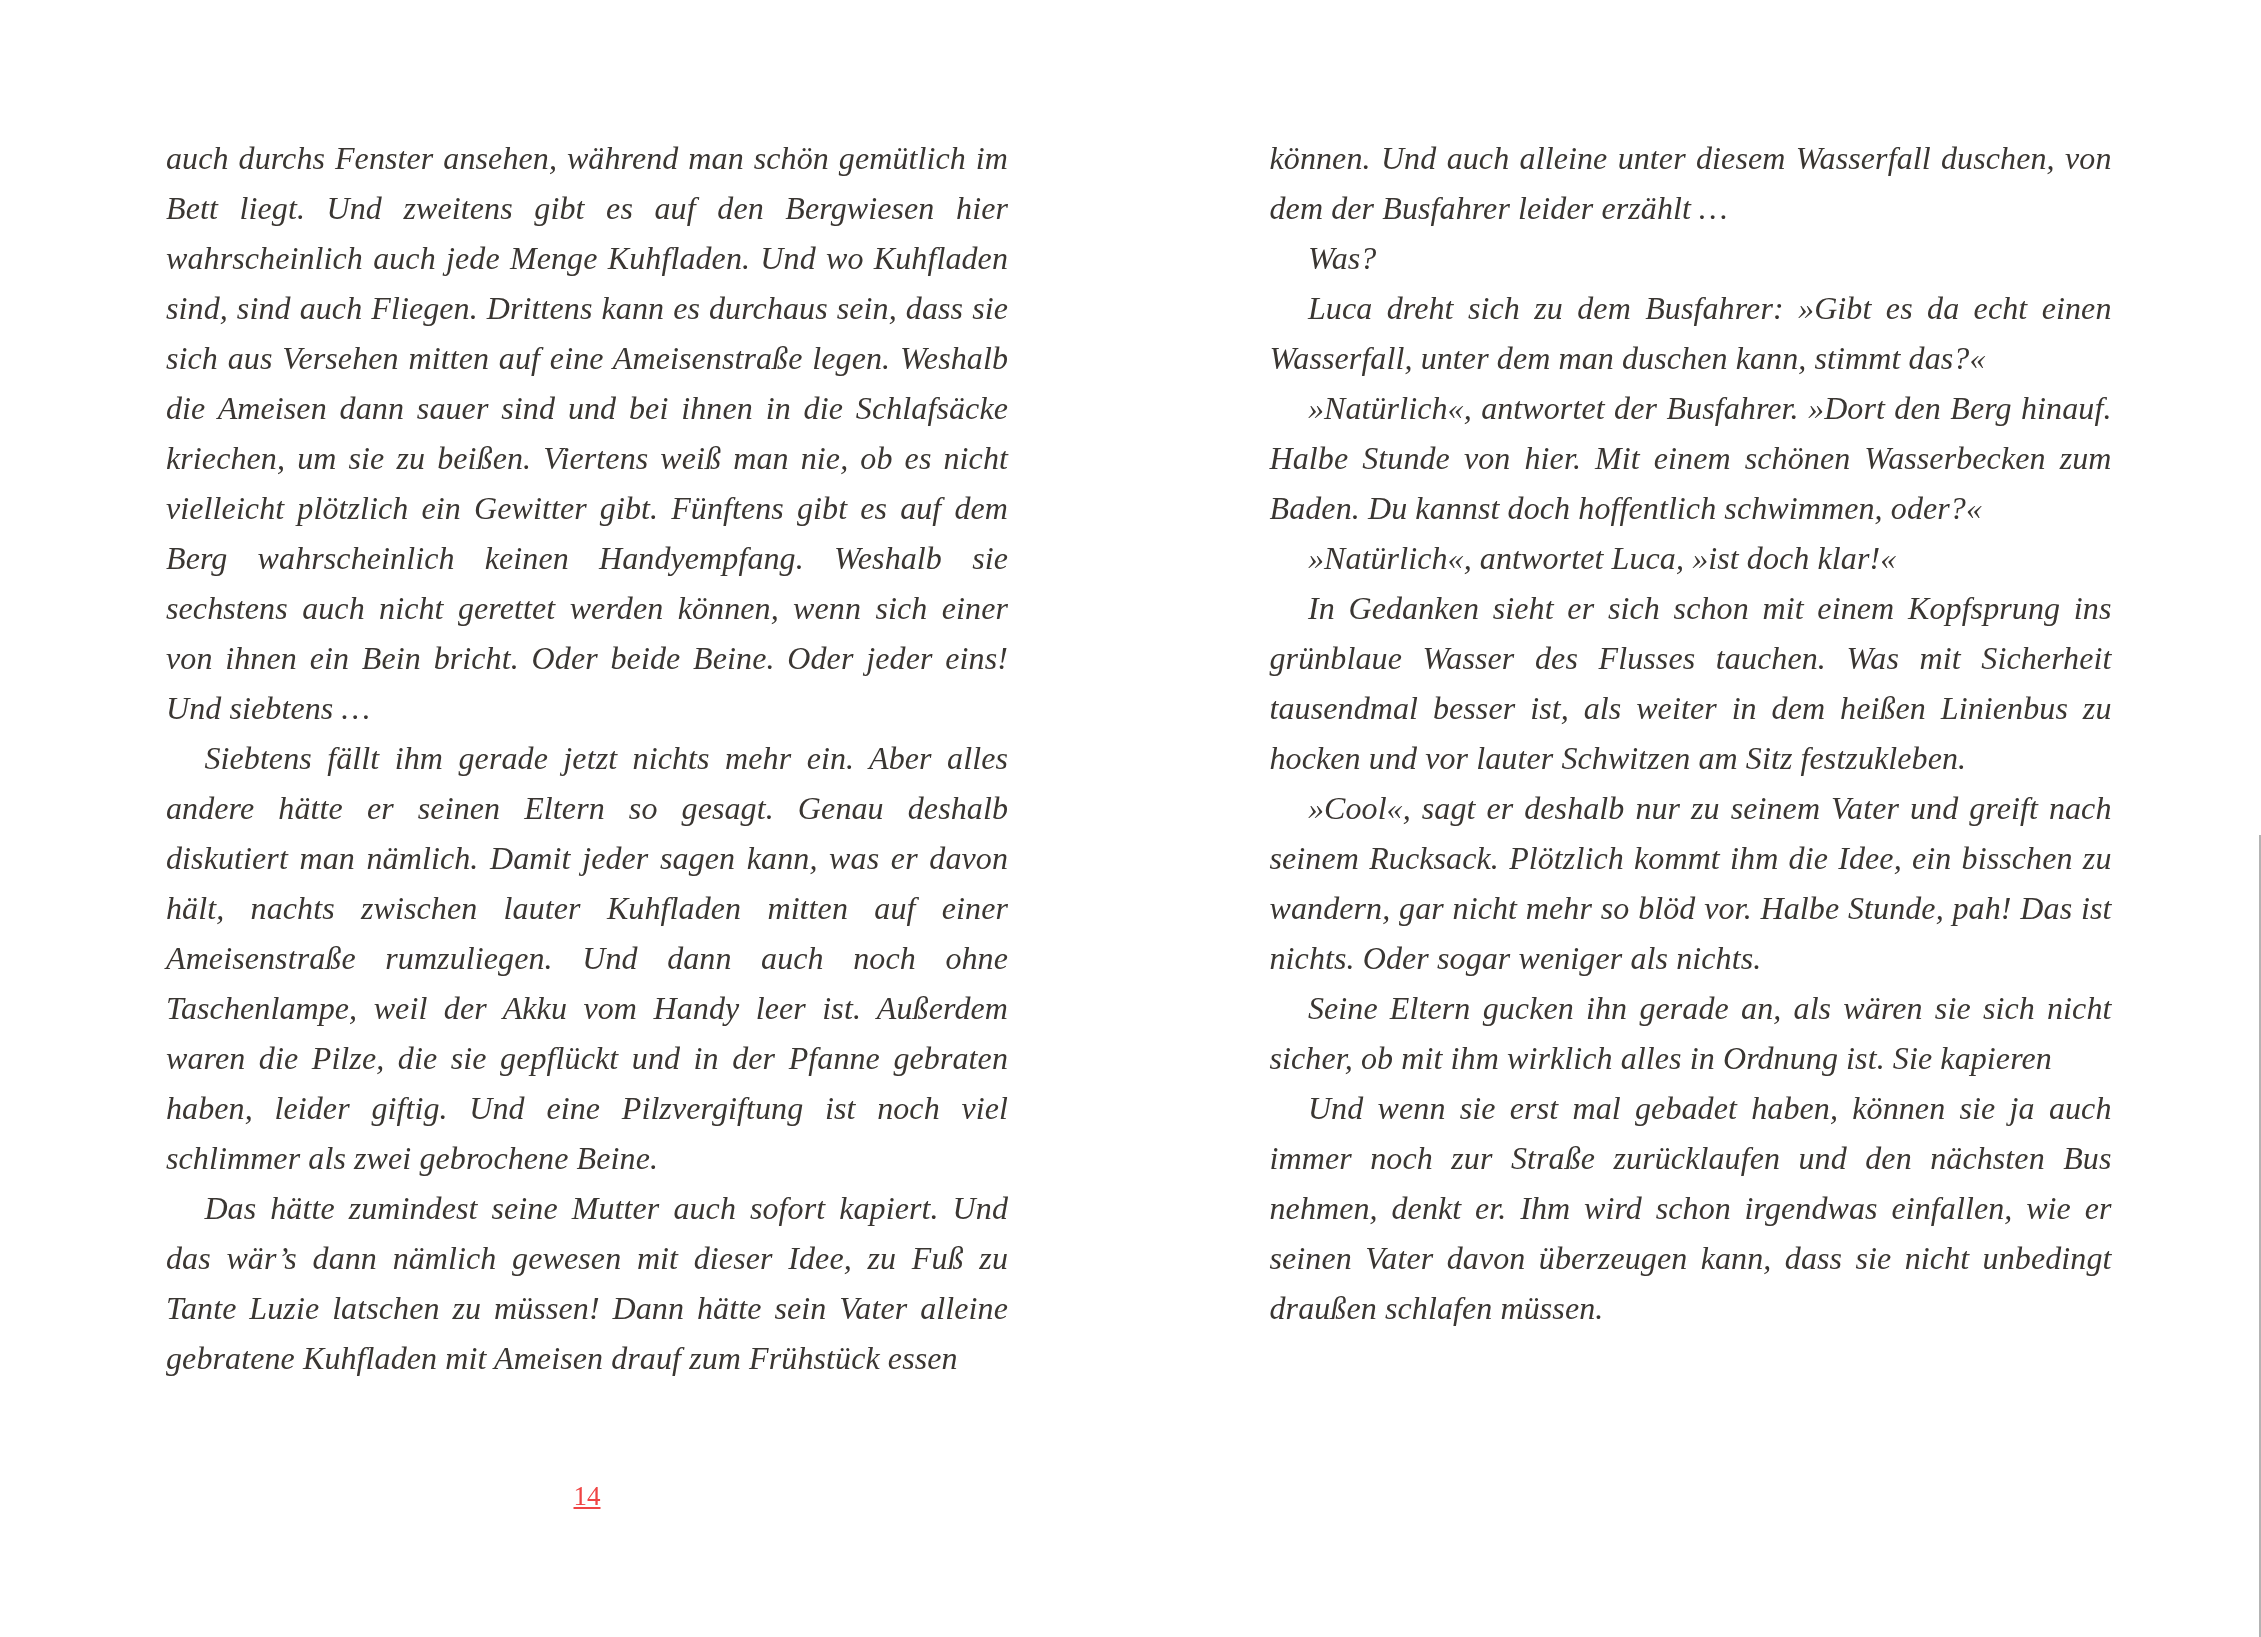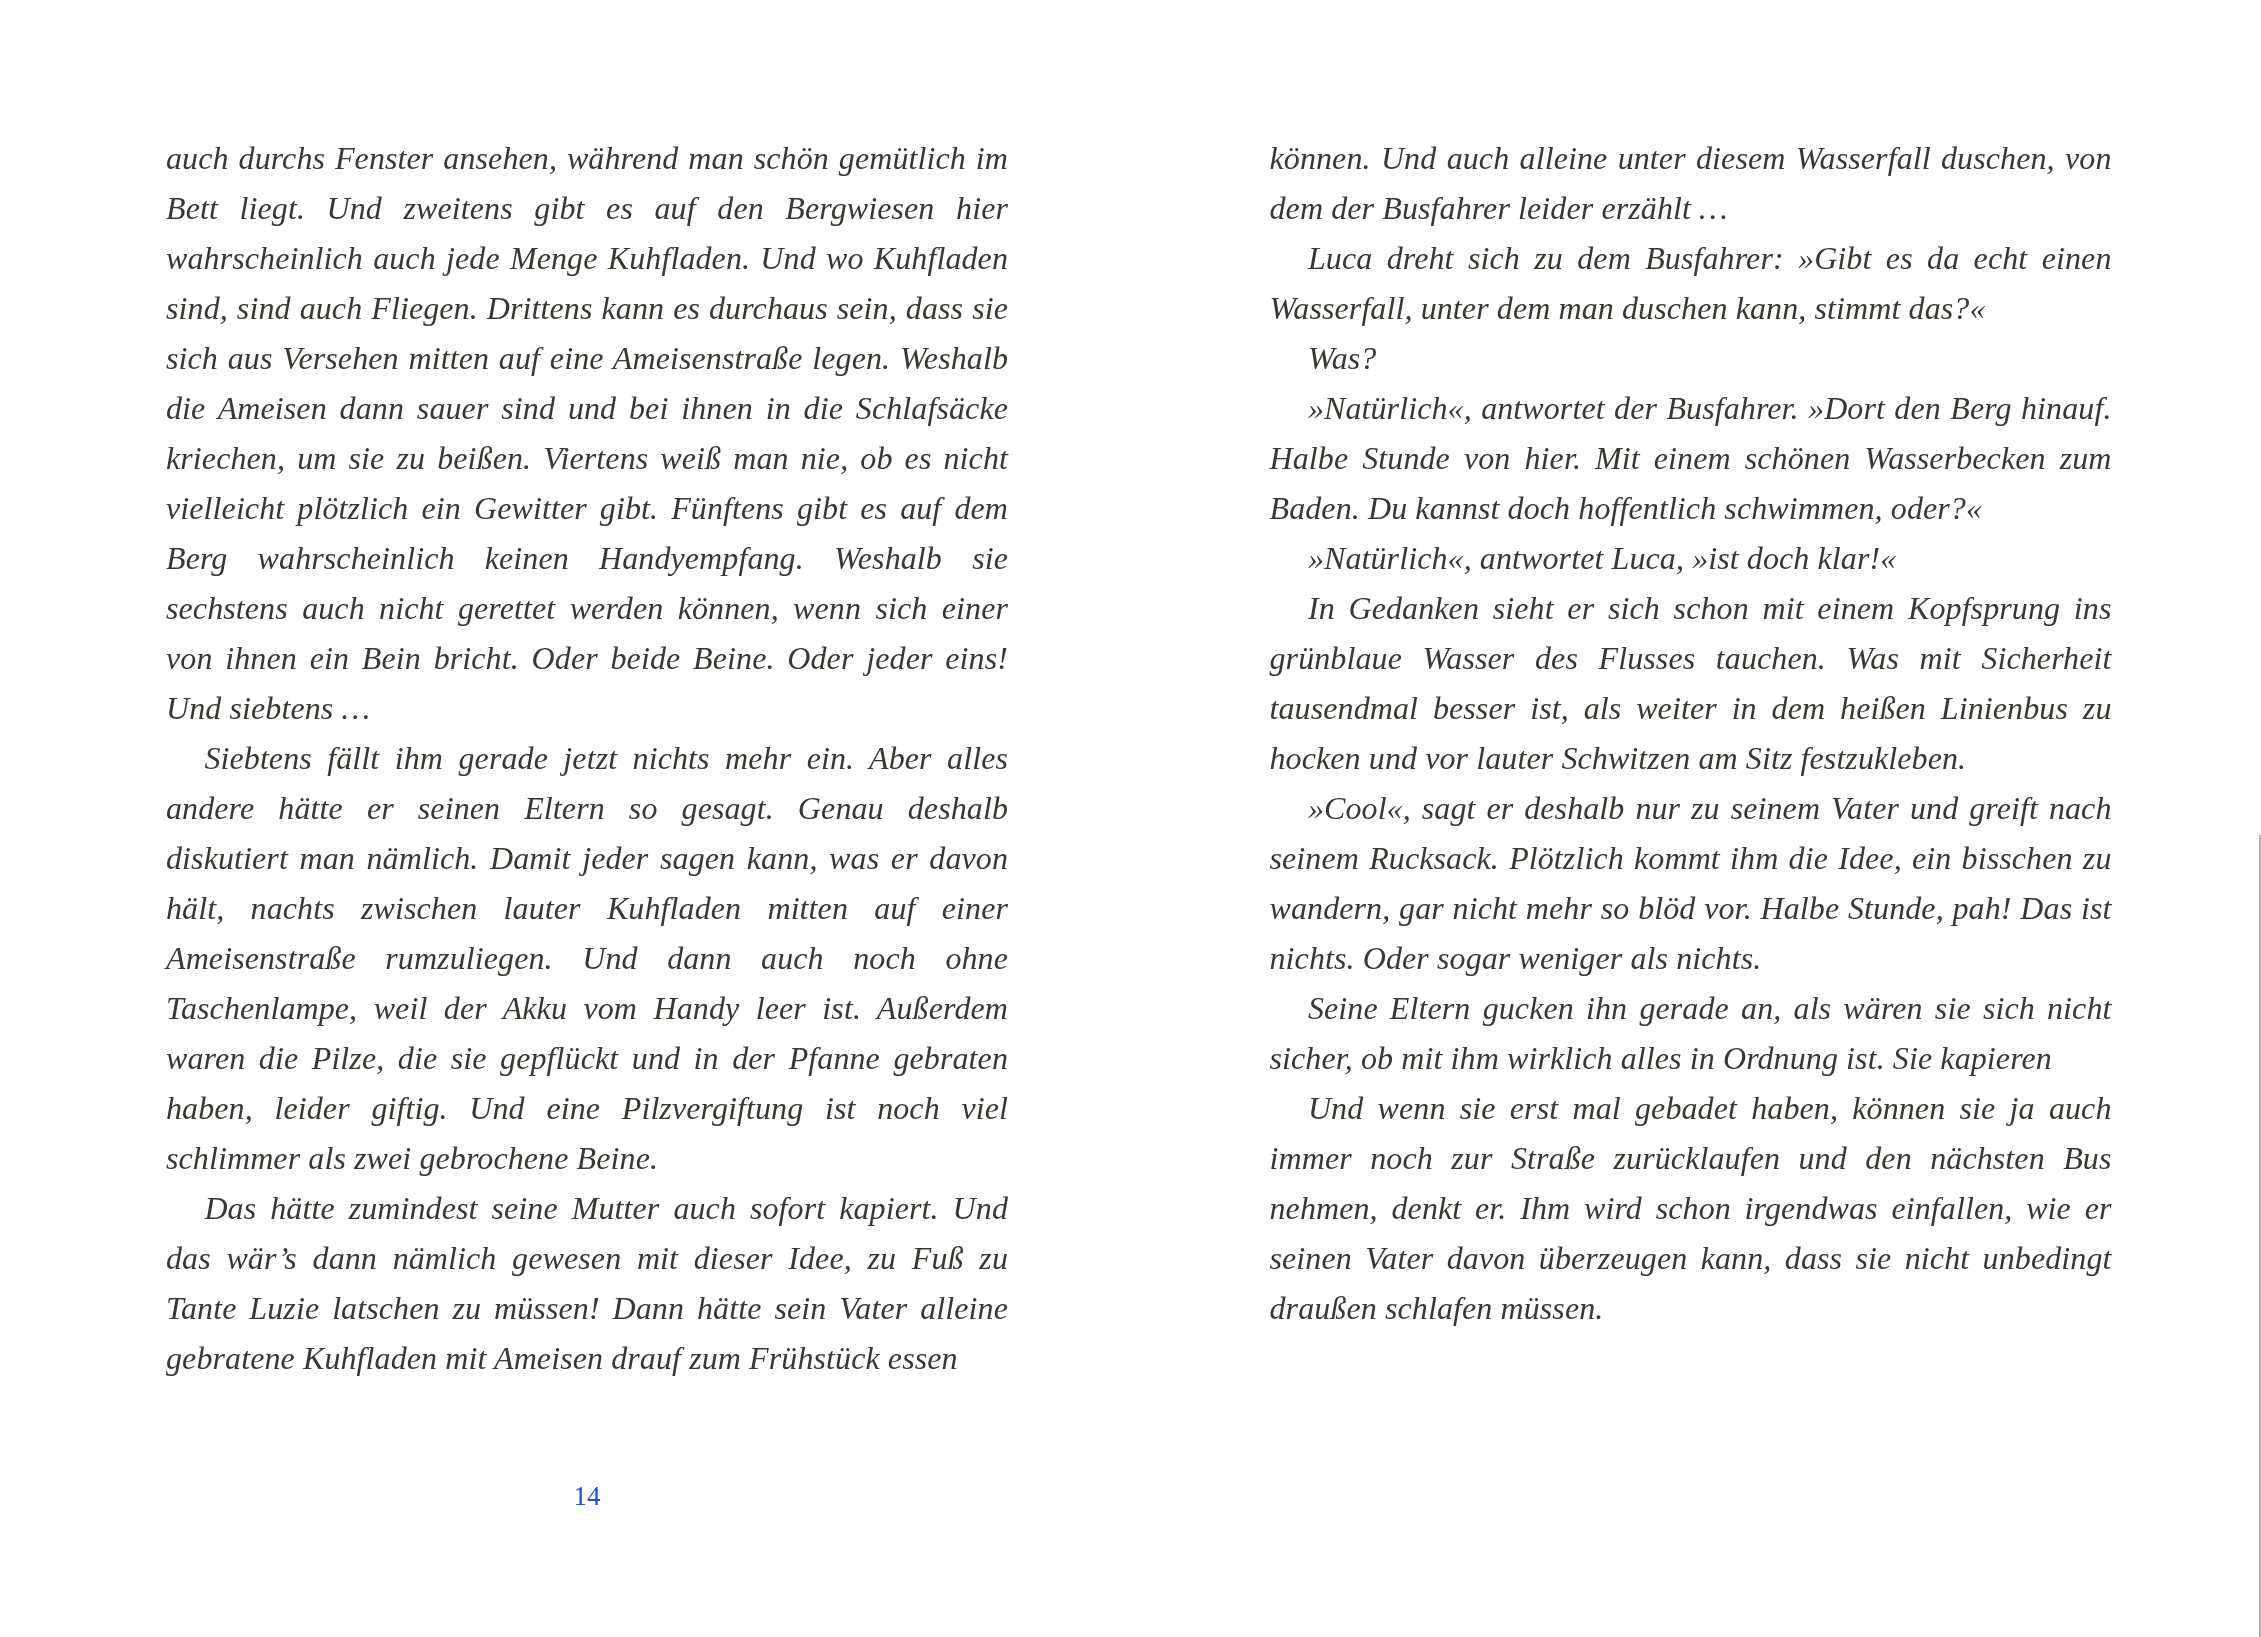--- a/index.html
+++ b/index.html
@@ -38,21 +38,22 @@
   .page-left  .text-block { left: 166px; }
   .page-right .text-block { left: 139px; }
   .text-block p { text-align: justify; }
   .text-block p.indent { text-indent: 1.2em; }
   .page-number {
     position: absolute;
     top: 1481px;
     width: 842px;
     text-align: center;
     font-size: 27px;
-    color: #1d4ed8;
+    color: #ef4444;
+    text-decoration: underline;
   }
   .page-left  .page-number { left: 166px; }
   .page-right .page-number { left: 139px; }
   .edge-artifact {
     position: absolute;
     right: 0;
     top: 835px;
     bottom: 0;
     width: 2.2px;
     background: #b3b3b3;
@@ -68,22 +69,22 @@
       <p>auch durchs Fenster ansehen, während man schön gemütlich im Bett liegt. Und zweitens gibt es auf den Bergwiesen hier wahrscheinlich auch jede Menge Kuhfladen. Und wo Kuhfladen sind, sind auch Fliegen. Drittens kann es durchaus sein, dass sie sich aus Versehen mitten auf eine Ameisenstraße legen. Weshalb die Ameisen dann sauer sind und bei ihnen in die Schlafsäcke kriechen, um sie zu beißen. Viertens weiß man nie, ob es nicht vielleicht plötzlich ein Gewitter gibt. Fünftens gibt es auf dem Berg wahrscheinlich keinen Handyempfang. Weshalb sie sechstens auch nicht gerettet werden können, wenn sich einer von ihnen ein Bein bricht. Oder beide Beine. Oder jeder eins! Und siebtens …</p>
       <p class="indent">Siebtens fällt ihm gerade jetzt nichts mehr ein. Aber alles andere hätte er seinen Eltern so gesagt. Genau deshalb diskutiert man nämlich. Damit jeder sagen kann, was er davon hält, nachts zwischen lauter Kuhfladen mitten auf einer Ameisenstraße rumzuliegen. Und dann auch noch ohne Taschenlampe, weil der Akku vom Handy leer ist. Außerdem waren die Pilze, die sie gepflückt und in der Pfanne gebraten haben, leider giftig. Und eine Pilzvergiftung ist noch viel schlimmer als zwei gebrochene Beine.</p>
       <p class="indent">Das hätte zumindest seine Mutter auch sofort kapiert. Und das wär’s dann nämlich gewesen mit dieser Idee, zu Fuß zu Tante Luzie latschen zu müssen! Dann hätte sein Vater alleine gebratene Kuhfladen mit Ameisen drauf zum Frühstück essen</p>
     </div>
     <div class="page-number">14</div>
   </div>
 
   <div class="page page-right">
     <div class="text-block">
       <p>können. Und auch alleine unter diesem Wasserfall duschen, von dem der Busfahrer leider erzählt …</p>
+      <p class="indent">Was?</p>
       <p class="indent">Luca dreht sich zu dem Busfahrer: »Gibt es da echt einen Wasserfall, unter dem man duschen kann, stimmt das?«</p>
-      <p class="indent">Was?</p>
       <p class="indent">»Natürlich«, antwortet der Busfahrer. »Dort den Berg hinauf. Halbe Stunde von hier. Mit einem schönen Wasserbecken zum Baden. Du kannst doch hoffentlich schwimmen, oder?«</p>
       <p class="indent">»Natürlich«, antwortet Luca, »ist doch klar!«</p>
       <p class="indent">In Gedanken sieht er sich schon mit einem Kopfsprung ins grünblaue Wasser des Flusses tauchen. Was mit Sicherheit tausendmal besser ist, als weiter in dem heißen Linienbus zu hocken und vor lauter Schwitzen am Sitz festzukleben.</p>
       <p class="indent">»Cool«, sagt er deshalb nur zu seinem Vater und greift nach seinem Rucksack. Plötzlich kommt ihm die Idee, ein bisschen zu wandern, gar nicht mehr so blöd vor. Halbe Stunde, pah! Das ist nichts. Oder sogar weniger als nichts.</p>
       <p class="indent">Seine Eltern gucken ihn gerade an, als wären sie sich nicht sicher, ob mit ihm wirklich alles in Ordnung ist. Sie kapieren</p>
       <p class="indent">Und wenn sie erst mal gebadet haben, können sie ja auch immer noch zur Straße zurücklaufen und den nächsten Bus nehmen, denkt er. Ihm wird schon irgendwas einfallen, wie er seinen Vater davon überzeugen kann, dass sie nicht unbedingt draußen schlafen müssen.</p>
     </div>
   </div>
 
 </div>

